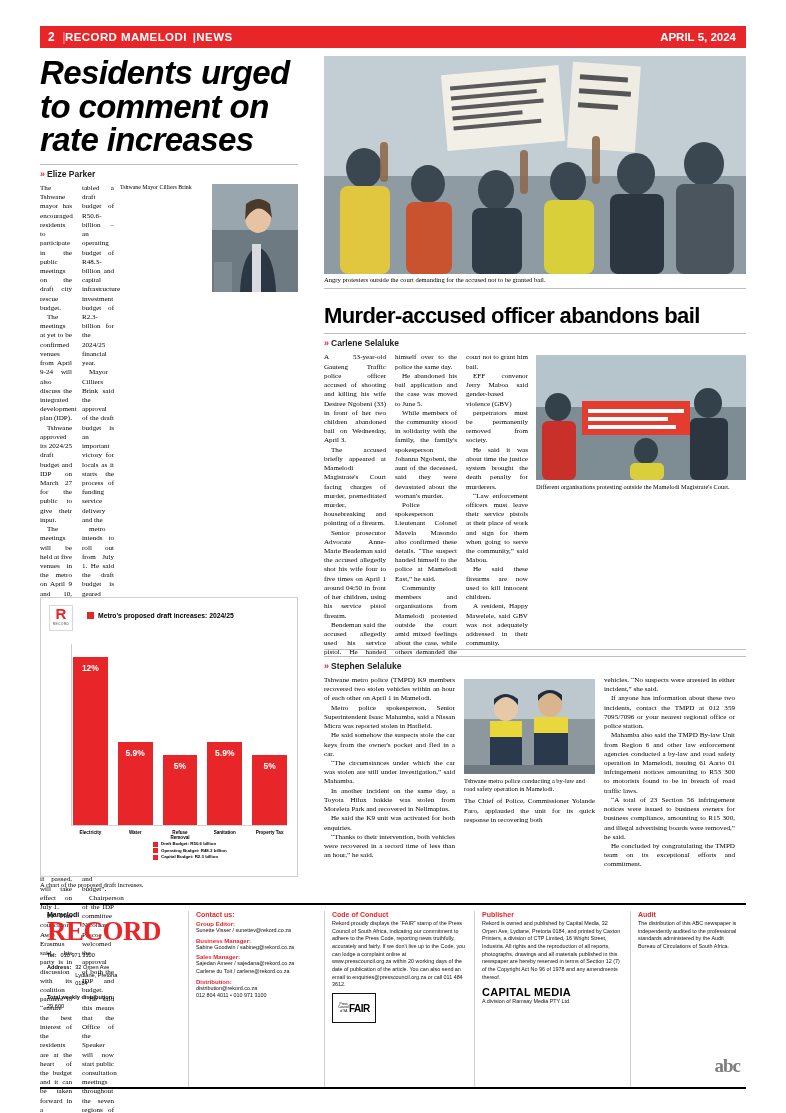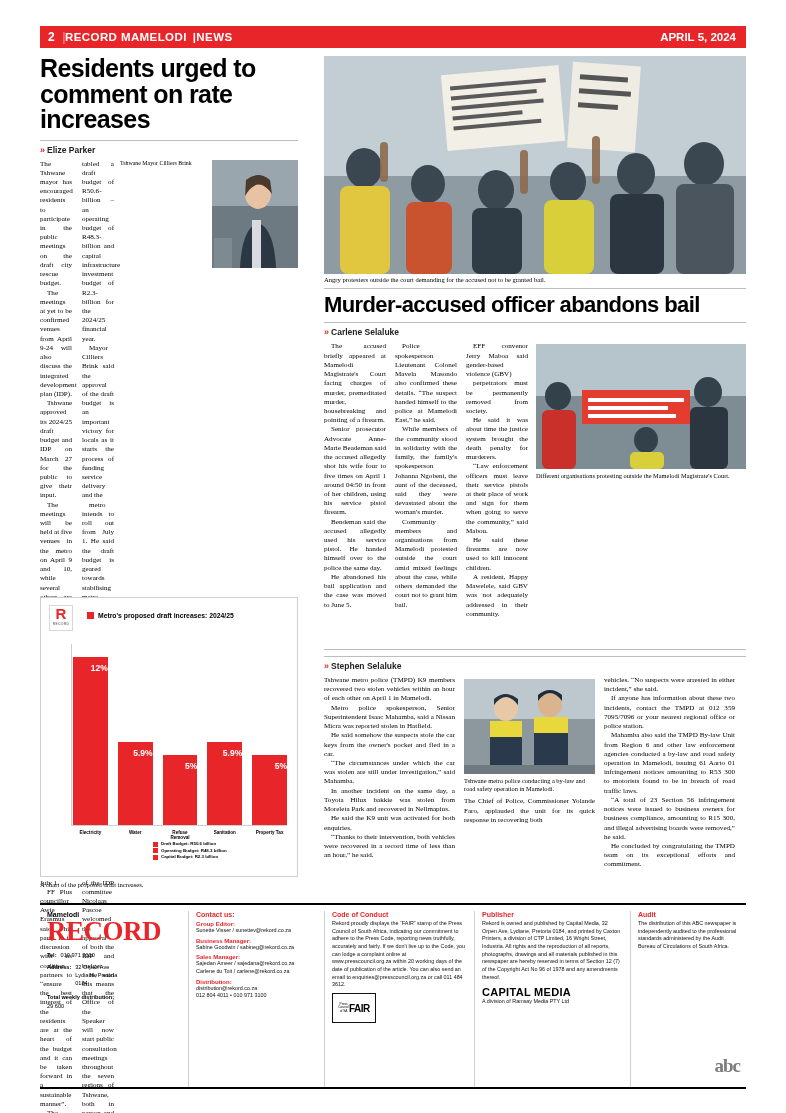--- a/index.html
+++ b/index.html
@@ -62,21 +62,21 @@
     line-height:1.30;
     text-align:justify;
     text-indent:7px;
   }
   .body p.first { text-indent:0; }
 
   .rule { border-top:1px solid #bdbdbd; }
 
   
   .s1 { position:absolute; left:0; top:0; width:258px; }
-  .s1 .headline { font-size:25px; }
+  .s1 .headline { font-size:33px;font-style:italic; }
   .s1-photo {
     width:86px; height:108px; float:right; margin:0 0 4px 6px;
     background:#6a6f74;
     position:relative; overflow:hidden;
   }
   .s1-photo-cap { font-size:5.9px; line-height:1.2; float:right; width:86px; margin:0 0 6px 6px; }
   .s1cols { column-count:2; column-gap:10px; margin-top:4px; }
 
   
   .topphoto {
@@ -122,21 +122,21 @@
     display:flex; align-items:center; gap:4px;
   }
   .chart-legend .sw { width:7px; height:7px; background:#e8262a; display:inline-block; }
 
   .plot { position:absolute; left:30px; top:46px; width:216px; height:182px; }
   .plot .axis-y { position:absolute; left:0; top:0; bottom:0; width:1px; background:#cfcfcf; }
   .plot .axis-x { position:absolute; left:0; right:0; bottom:0; height:1px; background:#cfcfcf; }
   .bars { position:absolute; left:2px; right:0; bottom:1px; height:181px; display:flex; align-items:flex-end; gap:10px; }
   .bar { flex:1; background:#e8262a; position:relative; }
   .bar .val {
-    position:absolute; left:0; right:0; top:6px; text-align:right;
+    position:absolute; left:0; right:0; top:6px; text-align:center;
     color:#fff; font-family:"Liberation Sans", sans-serif; font-weight:bold; font-size:8.5px;
   }
   .xlabels {
     position:absolute; left:32px; top:232px; width:214px;
     display:flex; gap:10px;
     font-family:"Liberation Sans", sans-serif; font-size:4.6px; font-weight:bold;
   }
   .xlabels span { flex:1; text-align:center; }
   .chart-notes {
     position:absolute; left:112px; top:243px; width:140px;
@@ -281,21 +281,21 @@
           <rect x="56" y="86" width="8" height="40" rx="4"></rect>
           <rect x="196" y="94" width="8" height="44" rx="4"></rect>
           <rect x="268" y="80" width="8" height="48" rx="4"></rect>
         </g>
       </svg>
     </div>
     <div class="topphoto-cap">Angry protesters outside the court demanding for the accused not to be granted bail.</div>
 
     <div class="s2">
       <div class="rule"></div>
-      <div class="headline" style="margin-top:5px">Murder-accused officer abandons bail</div>
+      <div class="headline" style="margin-top:16px">Murder-accused officer abandons bail</div>
       <div style="height:6px"></div>
       <div class="rule"></div>
       <div class="byline">
         <span class="chev">»</span>
         <span>Carlene Selaluke</span>
       </div>
 
       <div class="photo">
         <svg width="210" height="125" viewBox="0 0 210 125">
           <rect width="210" height="125" fill="#9fb0b8"></rect>
@@ -311,26 +311,27 @@
             <ellipse cx="172" cy="48" rx="14" ry="15"></ellipse>
               <rect x="154" y="63" width="38" height="62" rx="6" fill="#2b3640"></rect>
             <ellipse cx="110" cy="96" rx="12" ry="13"></ellipse>
               <rect x="94" y="108" width="34" height="17" rx="5" fill="#d8cf3a"></rect>
           </g>
         </svg>
       </div>
       <div class="photocap">Different organisations protesting outside the Mamelodi Magistrate's Court.</div>
 
       <div class="s2cols body">
+        <p class="first">A 53-year-old Gauteng Traffic police officer accused of shooting and killing his wife Desiree Ngobeni (33) in front of her two children abandoned bail on Wednesday, April 3.</p>
         <p>The accused briefly appeared at Mamelodi Magistrate's Court facing charges of murder, premeditated murder, housebreaking and pointing of a firearm.</p>
         <p>Senior prosecutor Advocate Anne-Marie Beademan said the accused allegedly shot his wife four to five times on April 1 around 04:50 in front of her children, using his service pistol firearm.</p>
         <p>Bendeman said the accused allegedly used his service pistol. He handed himself over to the police the same day.</p>
         <p>He abandoned his bail application and the case was moved to June 5.</p>
+        <p>While members of the community stood in solidarity with the family, the family's spokesperson Johanna Ngobeni, the aunt of the deceased, said they were devastated about the woman's murder.</p>
         <p>Police spokesperson Lieutenant Colonel Mavela Masondo also confirmed these details. “The suspect handed himself to the police at Mamelodi East,” he said.</p>
-        <p>While members of the community stood in solidarity with the family, the family's spokesperson Johanna Ngobeni, the aunt of the deceased, said they were devastated about the woman's murder.</p>
         <p>Community members and organisations from Mamelodi protested outside the court amid mixed feelings about the case, while others demanded the court not to grant him bail.</p>
         <p>EFF convenor Jerry Maboa said gender-based violence (GBV)</p>
         <p>perpetrators must be permanently removed from society.</p>
         <p>He said it was about time the justice system brought the death penalty for murderers.</p>
         <p>“Law enforcement officers must leave their service pistols at their place of work and sign for them when going to serve the community,” said Mabou.</p>
         <p>He said these firearms are now used to kill innocent children.</p>
         <p>A resident, Happy Mawelele, said GBV was not adequately addressed in their community.</p>
       </div>
     </div>
 

